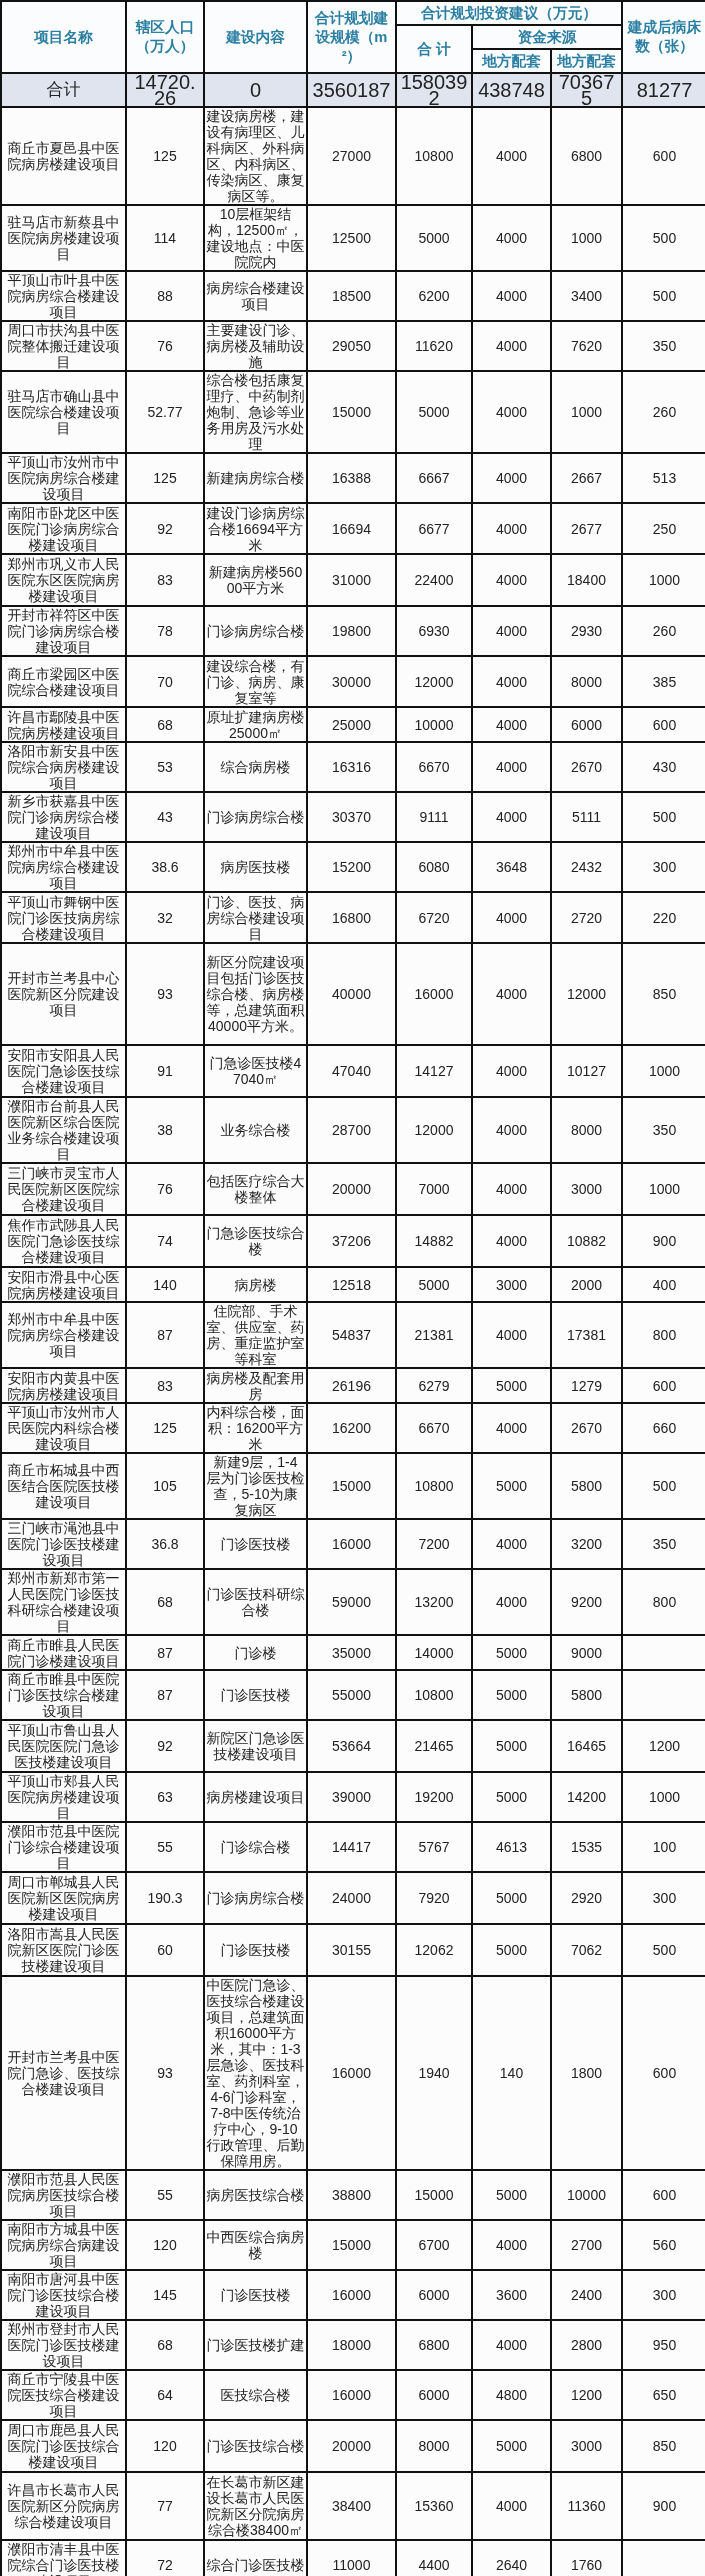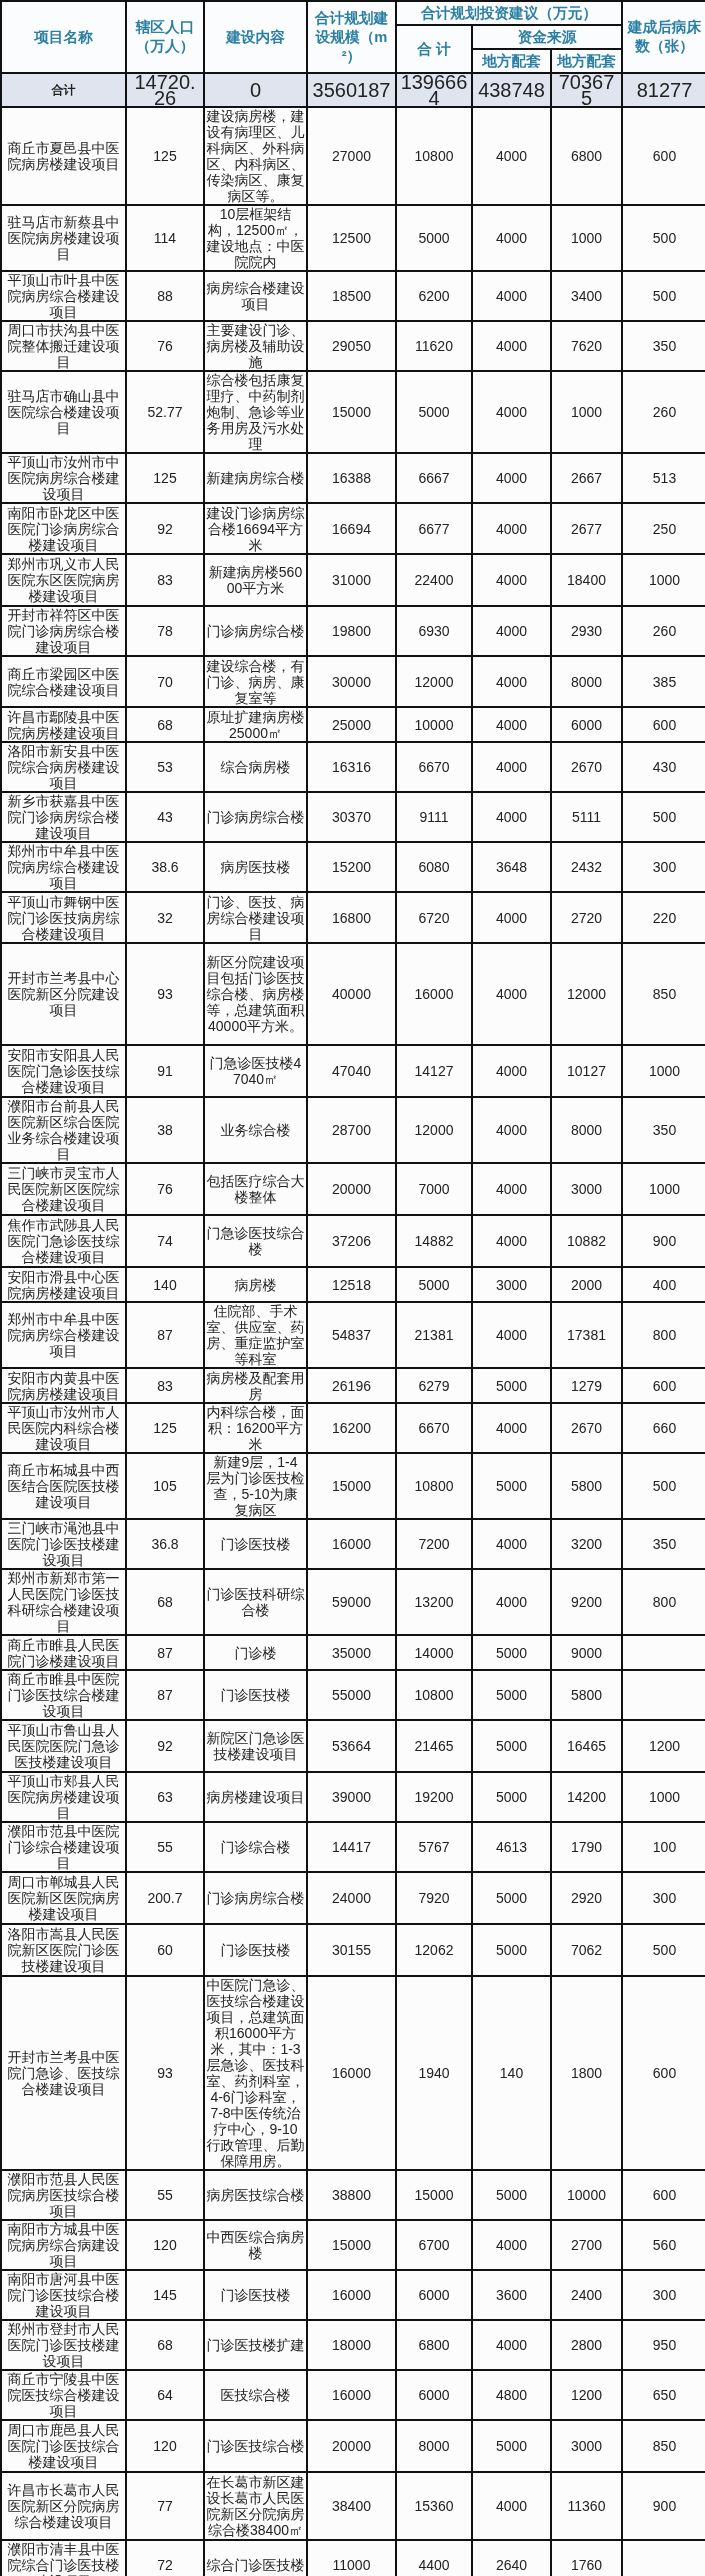--- a/index.html
+++ b/index.html
@@ -25,21 +25,21 @@
     font-weight: bold;
     background: #fbfcfd;
     font-size: 14.7px;
     line-height: 19px;
     padding: 1.5px 2.9px;
   }
   table.proj tr.total td {
     background: #dfe4ef;
     font-size: 20px;
   }
-  table.proj tr.total td.total-label { font-weight: bold; font-size: 12px; }
+  table.proj tr.total td.total-label { font-weight: normal; font-size: 17px; }
   table.proj td.name { text-align: center; font-size: 14px; padding: 0 1.5px; }
   table.proj td.content { font-size: 14px; padding: 0 1.5px; margin-left: 34px; }
   table.proj tbody tr.row td { background: #fcfcfd; }
   .num { font-size: 14.7px; }
 </style>
 </head>
 <body>
 
 <table class="proj">
   <colgroup>
@@ -69,21 +69,21 @@
       <th>地方配套</th>
       <th>地方配套</th>
     </tr>
   </thead>
   <tbody id="tbody">
     <tr class="total" style="height:33px">
       <td class="total-label">合计</td>
       <td class="num">14720.26</td>
       <td class="num">0</td>
       <td class="num">3560187</td>
-      <td class="num">1396664</td>
+      <td class="num">1580392</td>
       <td class="num">438748</td>
       <td class="num">703675</td>
       <td class="num">81277</td>
     </tr>
   <tr class="row" style="height: 87px;">
     <td class="name">商丘市夏邑县中医院病房楼建设项目</td>
     <td class="num">125</td>
     <td class="content">建设病房楼，建设有病理区、儿科病区、外科病区、内科病区、传染病区、康复病区等。</td>
     <td class="num">27000</td>
     <td class="num">10800</td>
@@ -391,26 +391,26 @@
     <td class="num">14200</td>
     <td class="num">1000</td>
   </tr>
       <tr class="row" style="height: 35px;">
     <td class="name">濮阳市范县中医院门诊综合楼建设项目</td>
     <td class="num">55</td>
     <td class="content">门诊综合楼</td>
     <td class="num">14417</td>
     <td class="num">5767</td>
     <td class="num">4613</td>
-    <td class="num">1790</td>
+    <td class="num">1535</td>
     <td class="num">100</td>
   </tr>
       <tr class="row" style="height: 52px;">
     <td class="name">周口市郸城县人民医院新区医院病房楼建设项目</td>
-    <td class="num">200.7</td>
+    <td class="num">190.3</td>
     <td class="content">门诊病房综合楼</td>
     <td class="num">24000</td>
     <td class="num">7920</td>
     <td class="num">5000</td>
     <td class="num">2920</td>
     <td class="num">300</td>
   </tr>
       <tr class="row" style="height: 52px;">
     <td class="name">洛阳市嵩县人民医院新区医院门诊医技楼建设项目</td>
     <td class="num">60</td>

